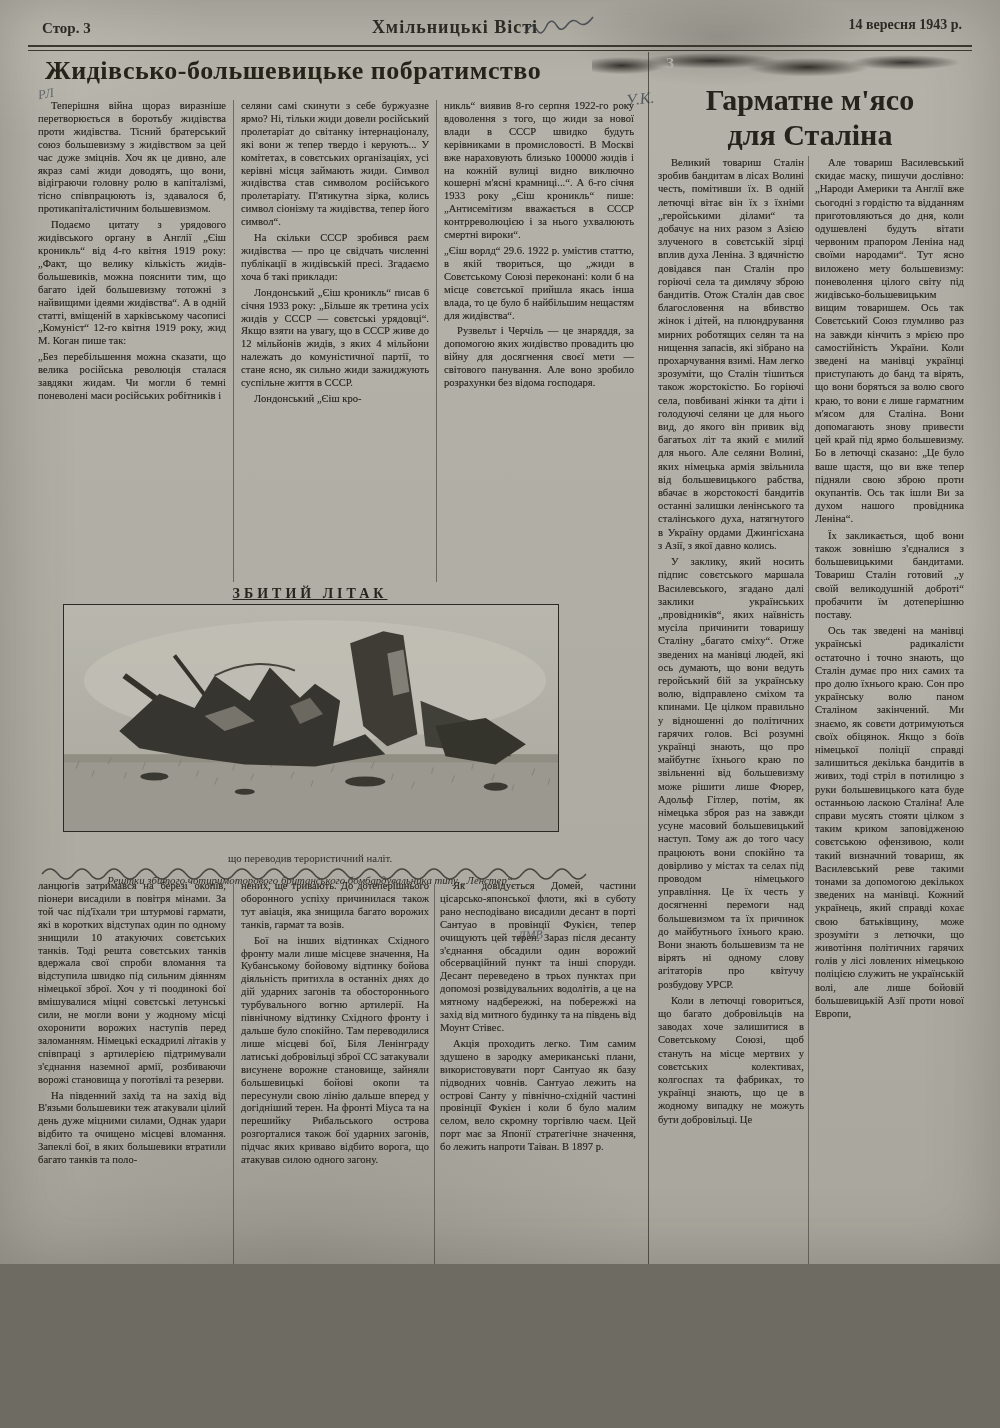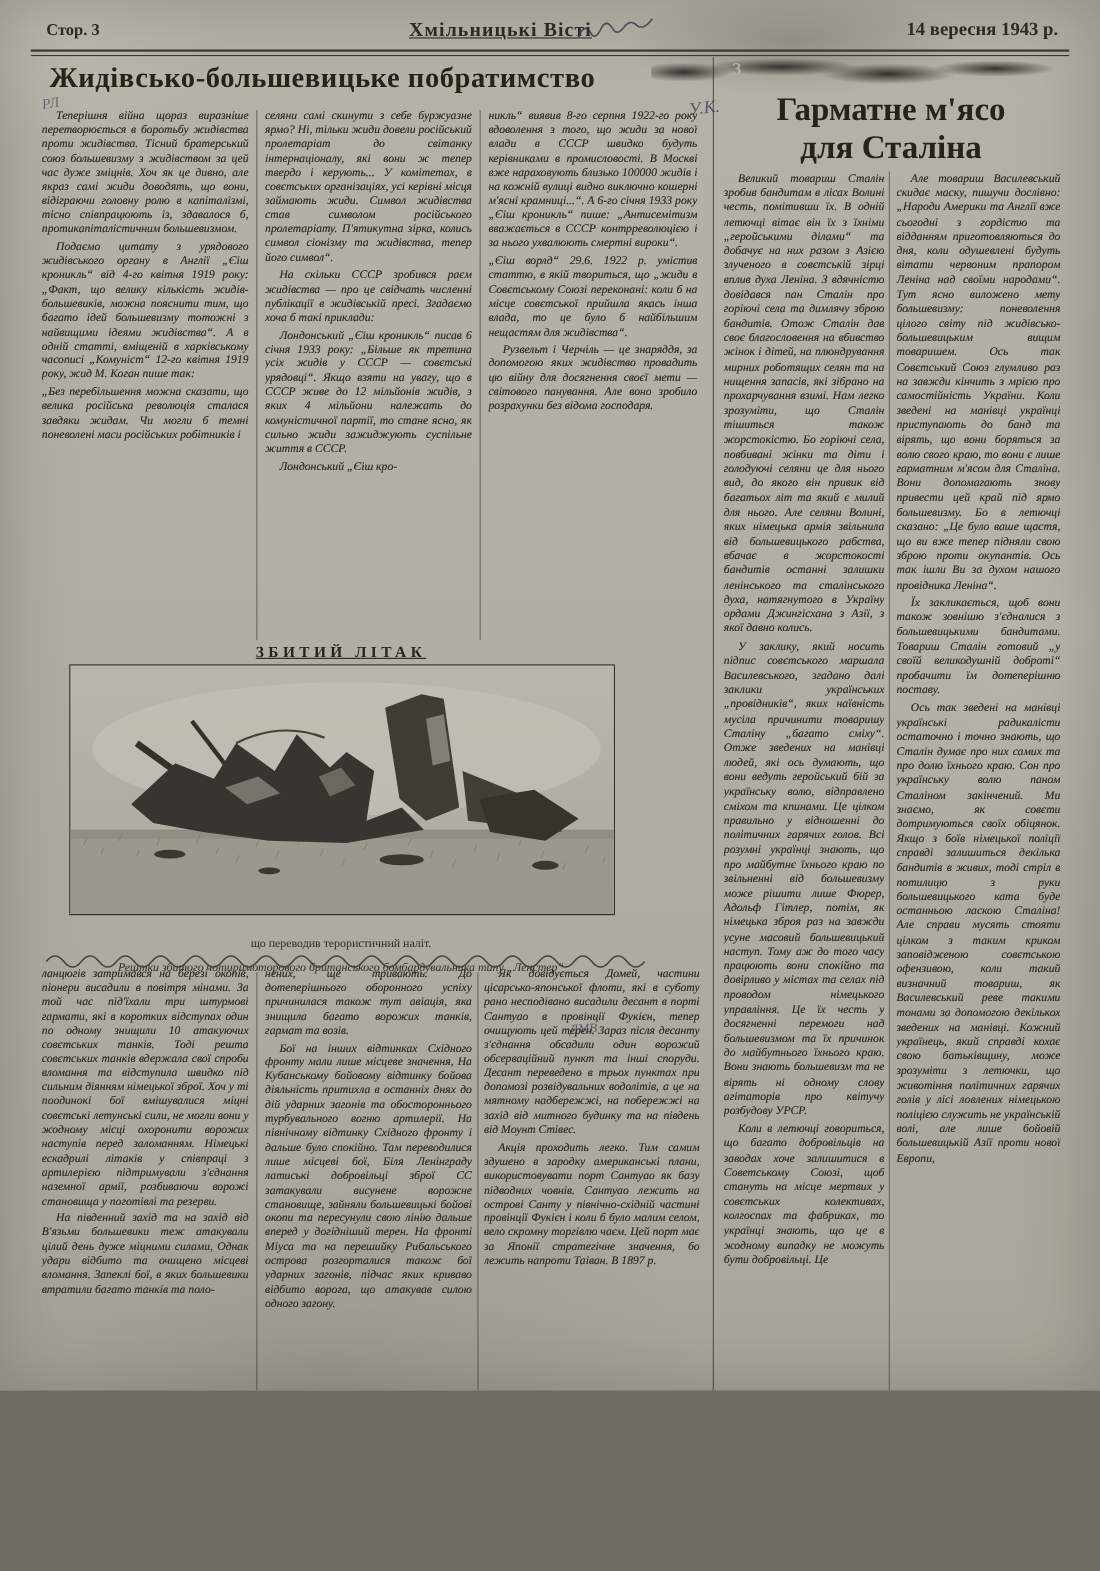--- a/index.html
+++ b/index.html
@@ -12,31 +12,31 @@
       radial-gradient(ellipse 260px 160px at 3% 2%, rgba(255,252,240,.12), transparent 70%),
       radial-gradient(ellipse 420px 320px at 98% 45%, rgba(250,248,238,.10), transparent 70%),
       radial-gradient(ellipse 500px 260px at 30% 99%, rgba(80,76,66,.16), transparent 70%),
       linear-gradient(180deg,#b5b2a9 0%,#b0ada4 55%,#a9a69d 100%);
     box-shadow: inset 0 0 70px rgba(60,56,48,.30);
     font-family:"Liberation Serif","DejaVu Serif",serif;
     color:#2c2a24;
   }
   
   .mh-left{position:absolute;left:42px;top:20px;font-size:15px;font-weight:700;}
-  .mh-center{position:absolute;left:0;width:910px;top:17px;text-align:center;font-size:18px;font-weight:700;letter-spacing:1px;text-decoration:underline;}
-  .mh-right{position:absolute;right:38px;top:17px;font-size:17px;font-weight:700;}
+  .mh-center{position:absolute;left:0;width:910px;top:17px;text-align:center;font-size:18px;font-weight:700;letter-spacing:1px;}
+  .mh-right{position:absolute;right:38px;top:17px;font-size:14px;font-weight:700;}
   .rule{position:absolute;background:#3a382f;}
   .rule-a{left:28px;right:28px;top:45px;height:2px;}
   .rule-b{left:28px;right:28px;top:50px;height:1px;}
   .rule-c{left:650px;width:314px;top:1318px;height:1px;}
   
   .hl-left{position:absolute;left:45px;top:56px;width:590px;text-align:left;font-size:26px;font-weight:700;line-height:30px;letter-spacing:.5px;color:#262419;margin:0;}
   .hl-right{position:absolute;left:655px;top:82px;width:310px;text-align:center;font-weight:700;font-size:30px;line-height:35px;color:#25231c;margin:0;}
   
-  .tcol{position:absolute;overflow:hidden;font-size:10.6px;line-height:12.9px;text-align:justify;color:#2d2b25;text-shadow:0 0 .4px rgba(45,43,37,.55);font-style:italic;}
+  .tcol{position:absolute;overflow:hidden;font-size:10.6px;line-height:12.9px;text-align:justify;color:#2d2b25;text-shadow:0 0 .4px rgba(45,43,37,.55);}
   .tcol p{margin:0 0 3px;text-indent:13px;}
   .tcol p.cont{text-indent:0;}
   .up{top:100px;height:484px;}
   .c-p1{left:38px;width:188px;}
   .c-p2{left:241px;width:188px;}
   .c-p3{left:444px;width:190px;}
   .low{top:880px;height:531px;}
   .c-f1{left:38px;width:188px;}
   .c-f2{left:241px;width:188px;}
   .c-f3{left:440px;width:196px;}

